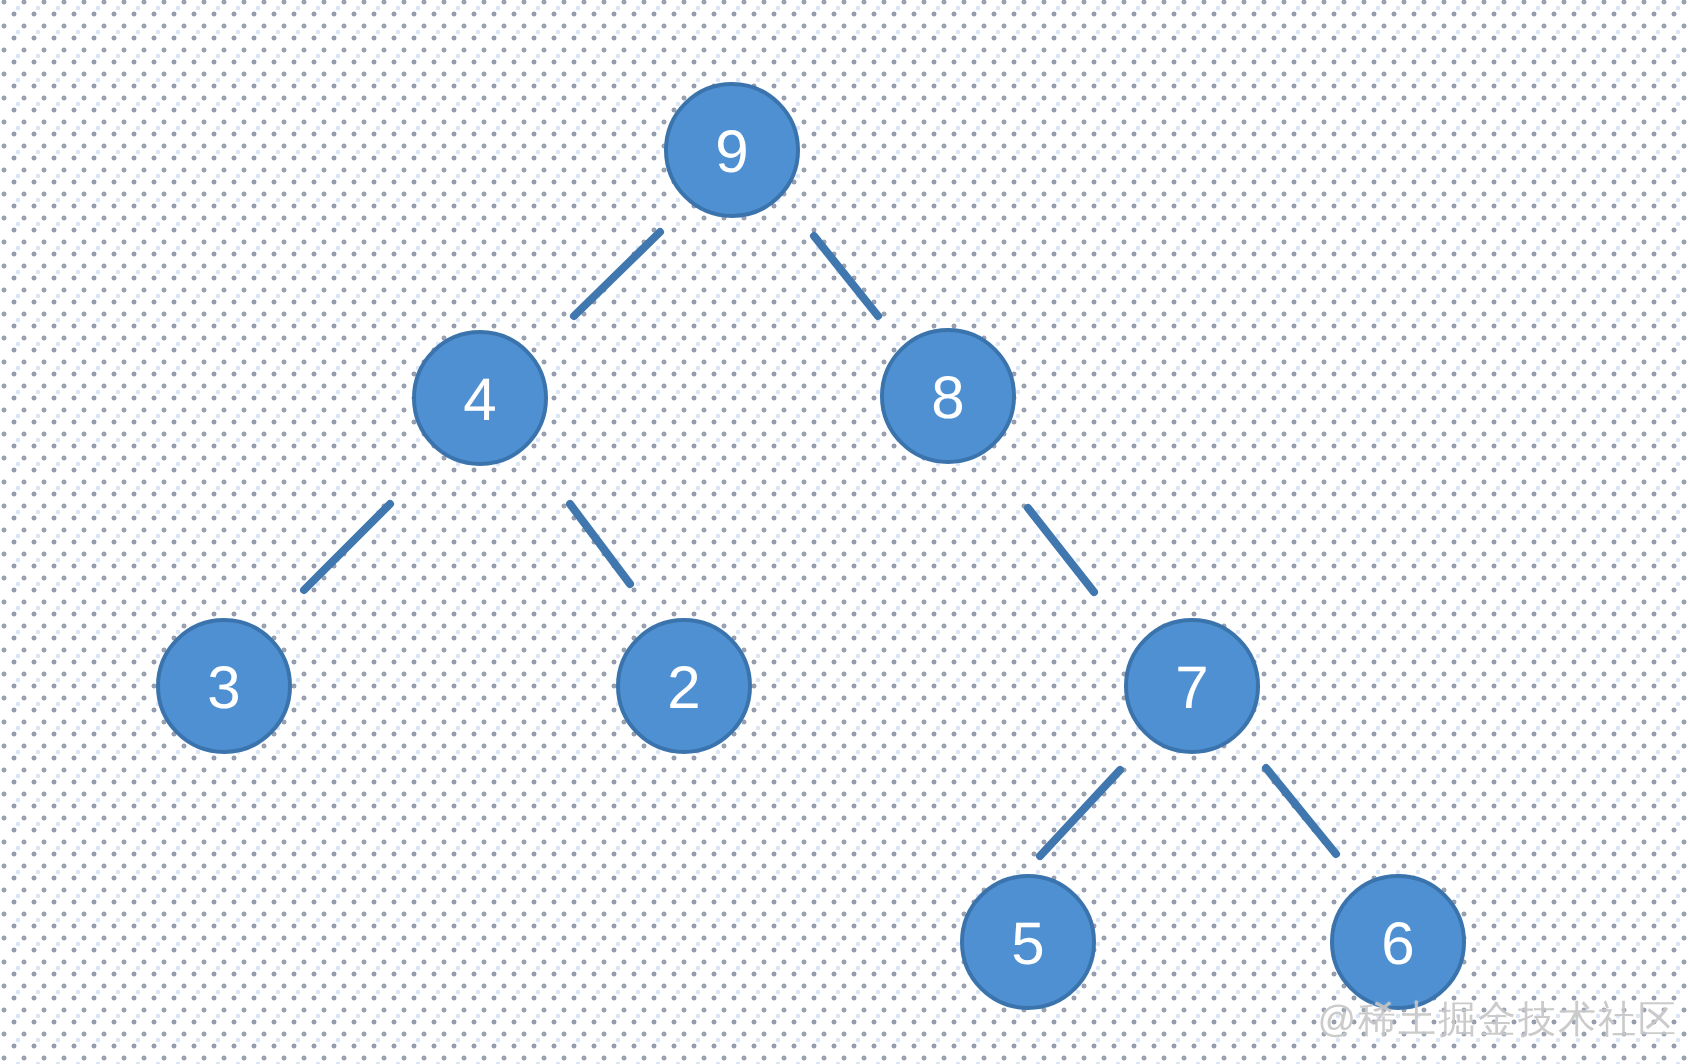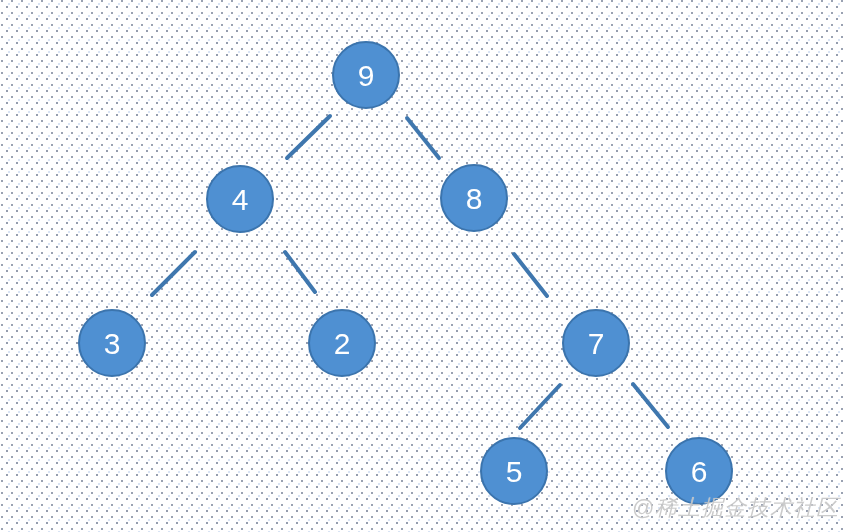--- a/index.html
+++ b/index.html
@@ -30,28 +30,27 @@
   }
   .node-label {
     font-family: "Liberation Sans", sans-serif;
     font-size: 30px;
     fill: #ffffff;
   }
   .watermark {
     position: absolute;
     right: 5px;
     bottom: 9px;
-    font-size: 22px;
+    font-size: 19px;
     letter-spacing: 1px;
     color: #c7c7c7;
     opacity: 0.92;
     text-shadow: 0 0 1px rgba(255,255,255,0.5);
     pointer-events: none;
     font-family: "Liberation Sans", sans-serif;
-    font-style: italic;
   }
 </style>
 </head>
 <body>
 
 <div class="canvas">
   <svg class="tree" viewBox="0 0 844 532" xmlns="http://www.w3.org/2000/svg">
     <g>
         <line x1="330" y1="116" x2="287" y2="158" stroke="#3f77ae" stroke-width="4" stroke-linecap="round"></line>
         <line x1="407" y1="118" x2="439" y2="158" stroke="#3f77ae" stroke-width="4" stroke-linecap="round"></line>

